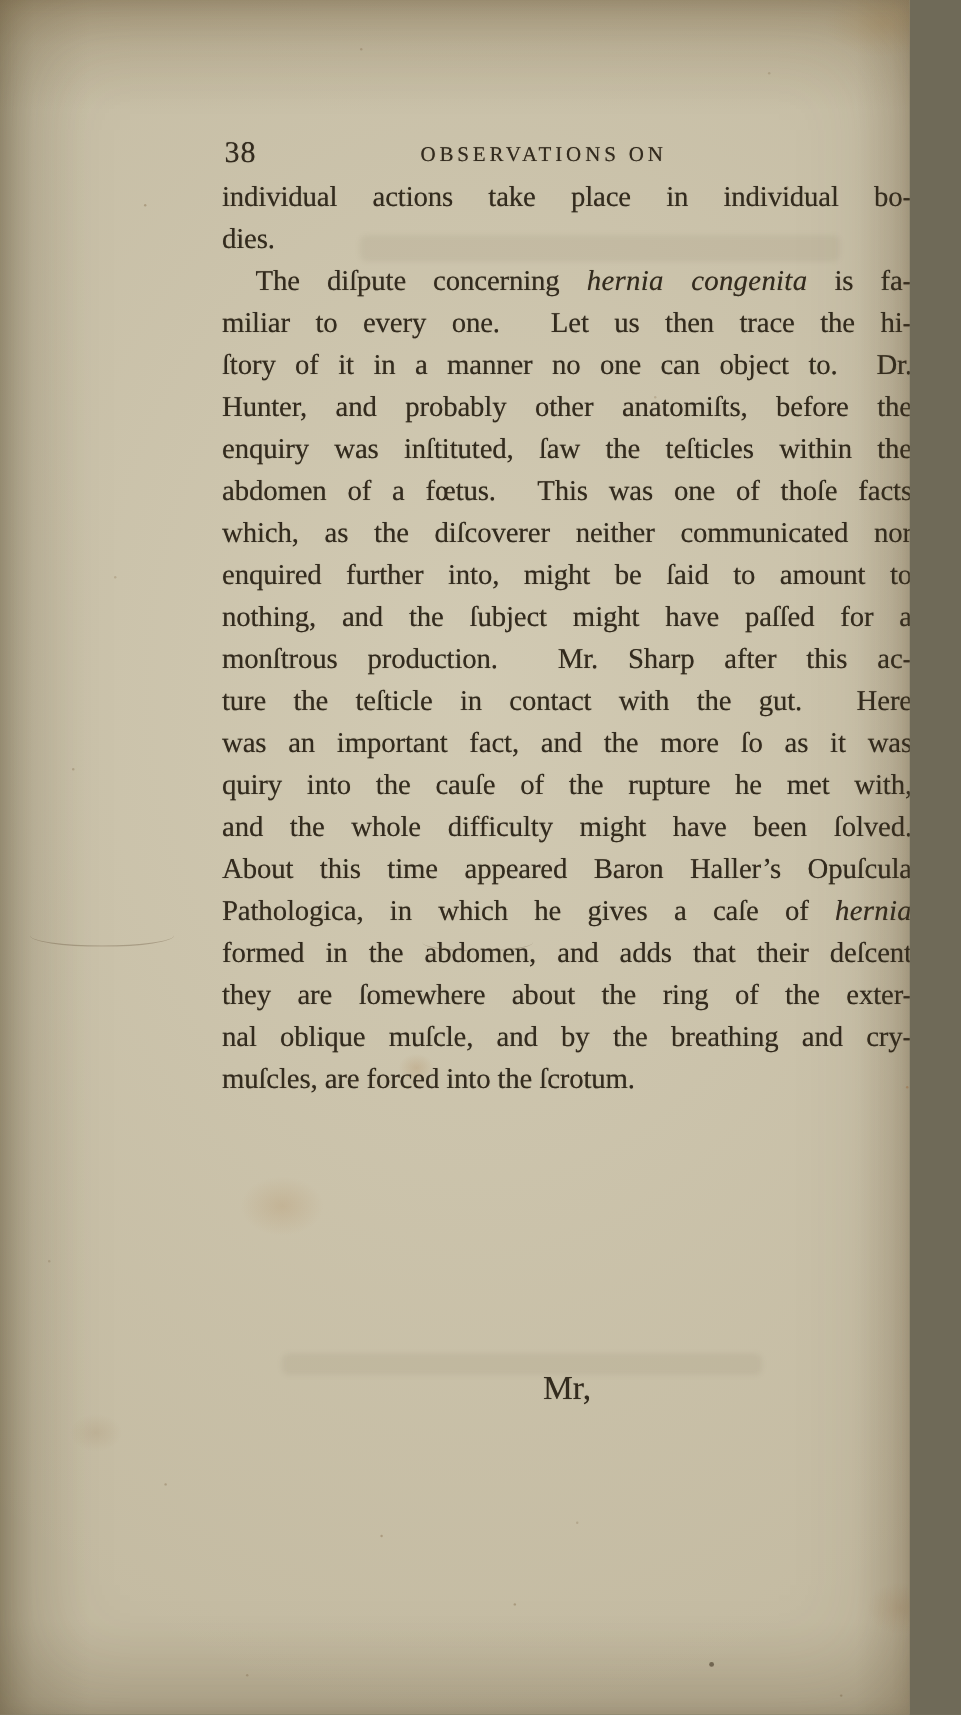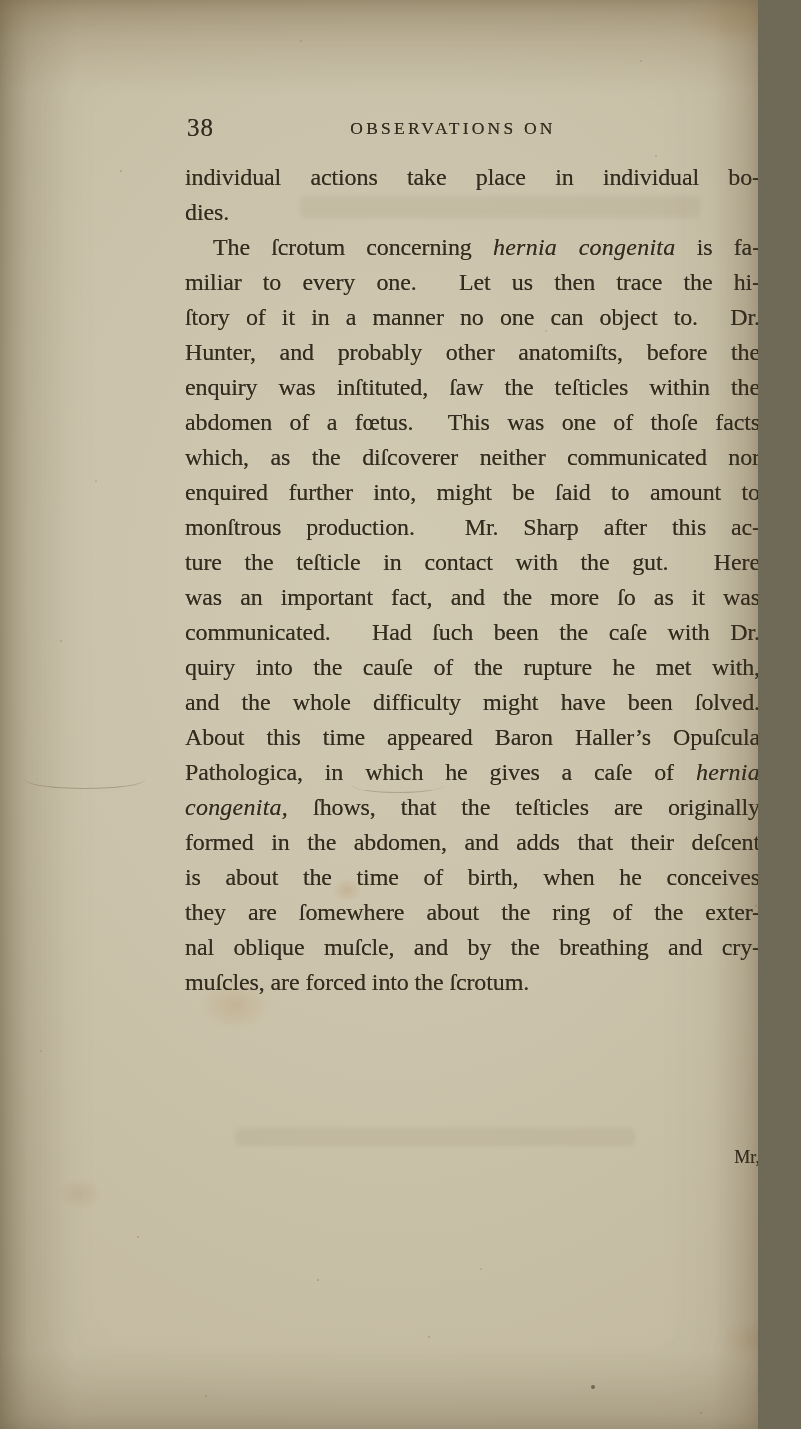--- a/index.html
+++ b/index.html
@@ -30,36 +30,36 @@
     font-size:25px;letter-spacing:1px;
     text-shadow:0 0 0.6px rgba(45,36,24,0.65);
   }
   .runhead{
     position:absolute;left:453px;top:118px;z-index:2;
     transform:translateX(-50%);
     font-size:17.5px;letter-spacing:3.2px;white-space:nowrap;
     text-shadow:0 0 0.6px rgba(45,36,24,0.65);
   }
   .bodytext{
-    position:absolute;left:185px;top:160px;width:575px;z-index:2;
+    position:absolute;left:185px;top:148px;width:575px;z-index:2;
     font-size:24px;letter-spacing:-0.005em;
   }
   .line{
     height:35px;line-height:35px;
     text-align:justify;
     text-shadow:0 0 0.6px rgba(45,36,24,0.6);
     white-space:nowrap;
   }
   .line.just{text-align-last:justify;white-space:normal;}
   .line.indent{text-indent:28px;}
   .it{font-style:italic;letter-spacing:0.01em;}
   .catchword{
     position:absolute;left:185px;top:1140px;width:575px;z-index:2;
-    height:35px;line-height:35px;text-align:right;
-    font-size:18px;text-shadow:0 0 0.6px rgba(45,36,24,0.6);
+    height:35px;line-height:35px;text-align:center;
+    font-size:28px;text-shadow:0 0 0.6px rgba(45,36,24,0.6);
   }
   .stain{position:absolute;z-index:1;border-radius:50%;pointer-events:none;}
   .stain.a{left:200px;top:980px;width:70px;height:50px;background:radial-gradient(ellipse,rgba(165,115,60,0.18),rgba(0,0,0,0) 70%);}
   .stain.b{left:332px;top:878px;width:30px;height:24px;background:radial-gradient(ellipse,rgba(160,110,55,0.20),rgba(0,0,0,0) 70%);}
   .stain.c{left:722px;top:1318px;width:56px;height:44px;background:radial-gradient(ellipse,rgba(150,100,50,0.14),rgba(0,0,0,0) 70%);}
   .stain.d{left:58px;top:1178px;width:44px;height:32px;background:radial-gradient(ellipse,rgba(140,100,55,0.12),rgba(0,0,0,0) 70%);}
   .stain.e{left:688px;top:-8px;width:95px;height:55px;background:radial-gradient(ellipse,rgba(172,132,72,0.22),rgba(0,0,0,0) 72%);}
   .smudge{position:absolute;z-index:1;pointer-events:none;filter:blur(2px);background:rgba(100,90,70,0.08);border-radius:6px;}
   .smudge.s1{left:300px;top:196px;width:400px;height:22px;}
   .smudge.s2{left:235px;top:1128px;width:400px;height:18px;}
@@ -106,39 +106,37 @@
   <div class="arc a2"></div>
   <div class="specks"></div>
 
   <div class="pagenum">38</div>
 
   <div class="runhead">OBSERVATIONS ON</div>
 
   <div class="bodytext">
       <div class="line just"><span>individual actions take place in individual bo-</span></div>
       <div class="line"><span>dies.</span></div>
-      <div class="line just indent"><span>The ſcrotum concerning </span><span class="it">hernia congenita</span><span> is fa-</span></div>
+      <div class="line just indent"><span>The diſpute concerning </span><span class="it">hernia congenita</span><span> is fa-</span></div>
       <div class="line just"><span>miliar to every one.&nbsp; Let us then trace the hi-</span></div>
       <div class="line just"><span>ſtory of it in a manner no one can object to.&nbsp; Dr.</span></div>
       <div class="line just"><span>Hunter, and probably other anatomiſts, before the</span></div>
       <div class="line just"><span>enquiry was inſtituted, ſaw the teſticles within the</span></div>
       <div class="line just"><span>abdomen of a fœtus.&nbsp; This was one of thoſe facts</span></div>
       <div class="line just"><span>which, as the diſcoverer neither communicated nor</span></div>
       <div class="line just"><span>enquired further into, might be ſaid to amount to</span></div>
+      <div class="line just"><span>nothing, and the ſubject might have paſſed for a</span></div>
       <div class="line just"><span>monſtrous production.&nbsp; Mr. Sharp after this ac-</span></div>
       <div class="line just"><span>ture the teſticle in contact with the gut.&nbsp; Here</span></div>
       <div class="line just"><span>was an important fact, and the more ſo as it was</span></div>
-      <div class="line just"><span>communicated.&nbsp; Had ſuch been the caſe with Dr.</span></div>
       <div class="line just"><span>quiry into the cauſe of the rupture he met with,</span></div>
       <div class="line just"><span>and the whole difficulty might have been ſolved.</span></div>
       <div class="line just"><span>About this time appeared Baron Haller’s Opuſcula</span></div>
       <div class="line just"><span>Pathologica, in which he gives a caſe of </span><span class="it">hernia</span></div>
-      <div class="line just"><span class="it">congenita,</span><span> ſhows, that the teſticles are originally</span></div>
       <div class="line just"><span>formed in the abdomen, and adds that their deſcent</span></div>
-      <div class="line just"><span>is about the time of birth, when he conceives</span></div>
       <div class="line just"><span>they are ſomewhere about the ring of the exter-</span></div>
       <div class="line just"><span>nal oblique muſcle, and by the breathing and cry-</span></div>
       <div class="line"><span>muſcles, are forced into the ſcrotum.</span></div>
     </div>
 
   <div class="catchword">Mr,</div>
 
 </div>
 
 </body></html>

